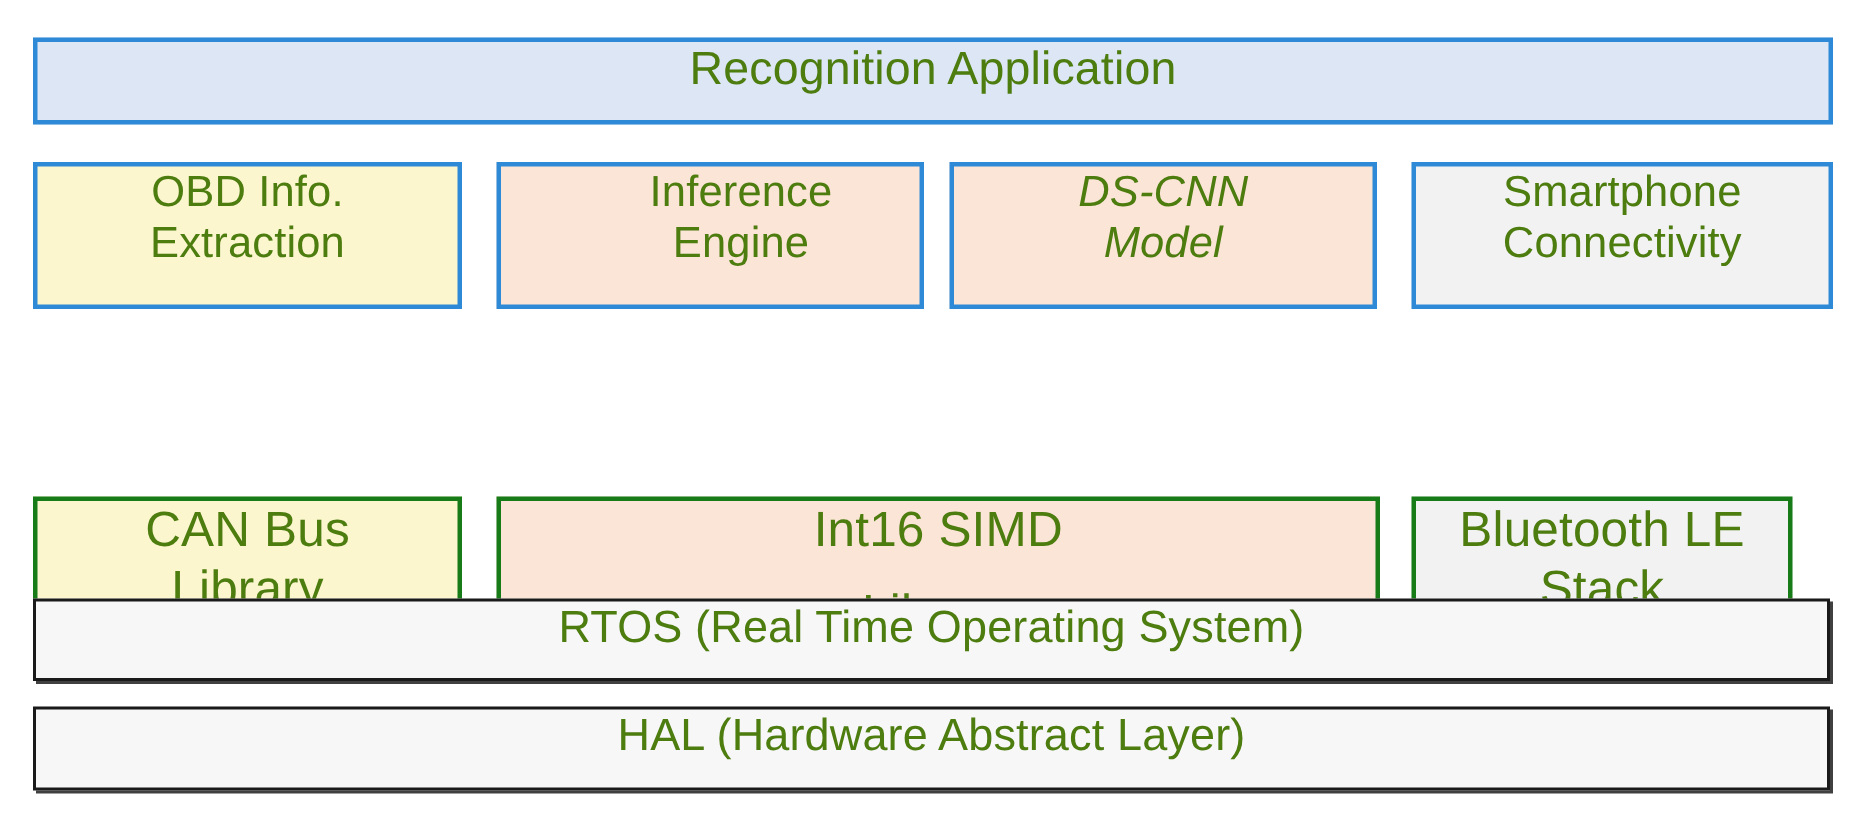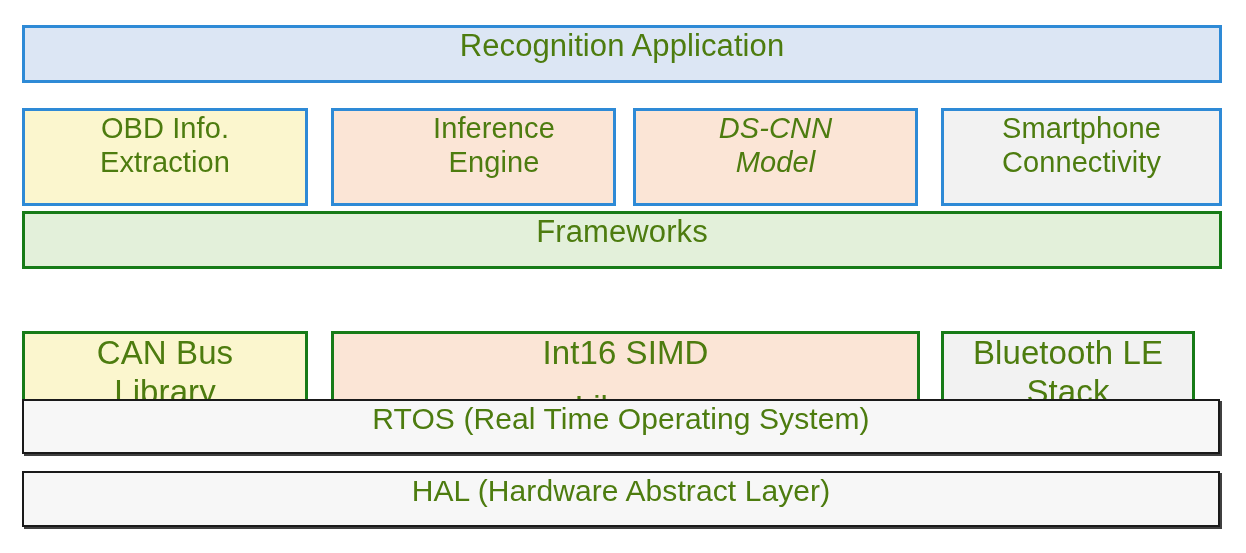--- a/index.html
+++ b/index.html
@@ -115,23 +115,20 @@
   <div class="layer-box row-two r2-c3 bd-blue fill-peach">
     <span class="box-line">DS-CNN</span>
     <span class="box-line">Model</span>
   </div>
 
   <div class="layer-box row-two r2-c4 bd-blue fill-gray">
     <span class="box-line">Smartphone</span>
     <span class="box-line">Connectivity</span>
   </div>
 
-  <div class="layer-box row-frameworks bd-green fill-green">
-    <span class="box-line">Frameworks</span>
-  </div>
 
   <div class="layer-box row-four r4-c1 bd-green fill-yellow">
     <span class="box-line">CAN Bus</span>
     <span class="box-line">Library</span>
   </div>
 
   <div class="layer-box row-four r4-c2 bd-green fill-peach">
     <span class="box-line">Int16 SIMD</span>
     <span class="box-line">Library</span>
   </div>

